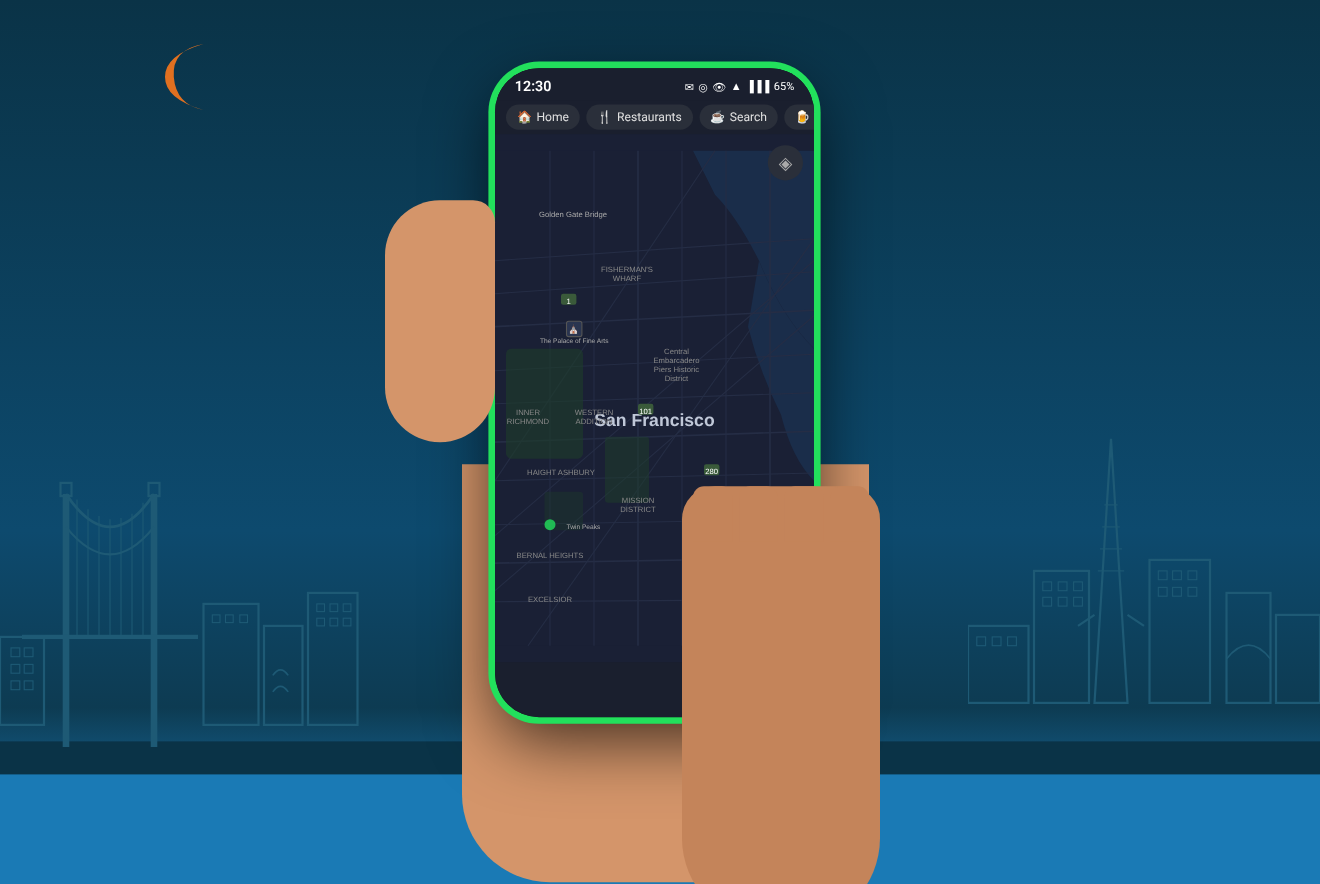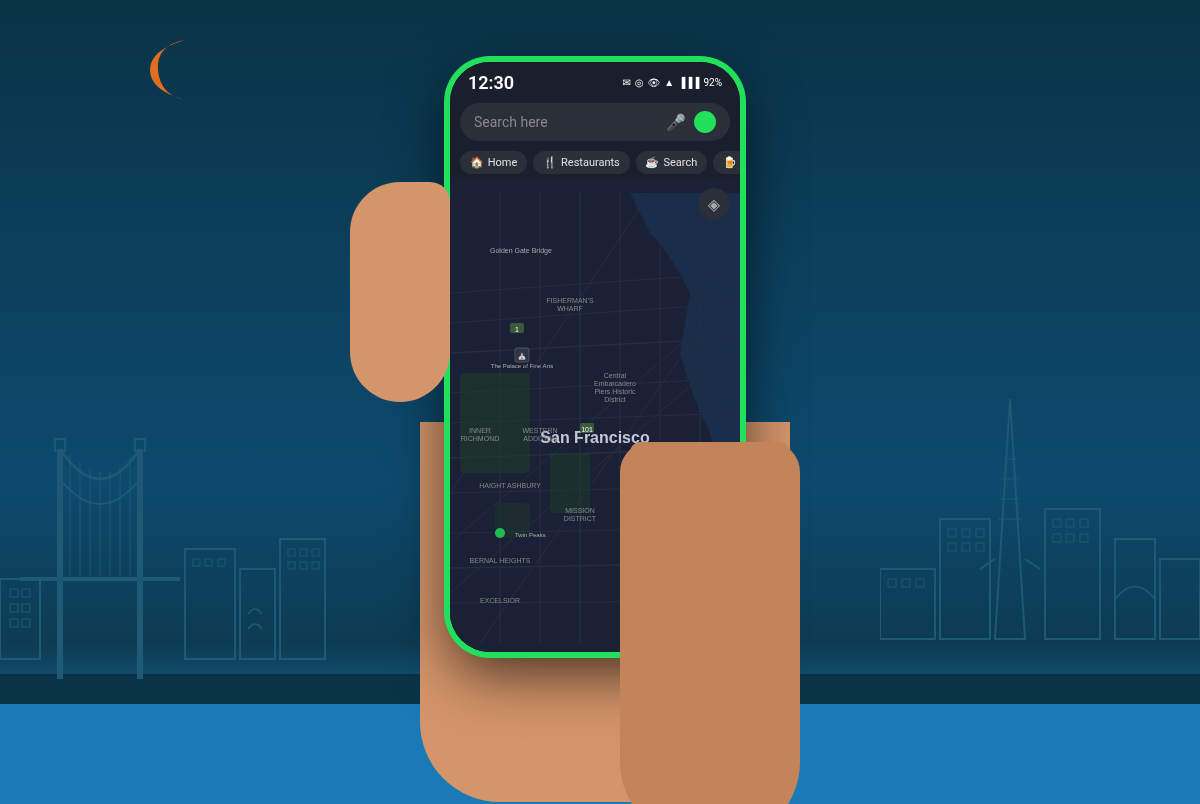--- a/index.html
+++ b/index.html
@@ -114,21 +114,21 @@
     .status-bar {
       display: flex;
       justify-content: space-between;
       align-items: center;
       padding: 10px 18px 4px;
       background: #1a1f2e;
     }
 
     .status-time {
       color: #fff;
-      font-size: 18px;
+      font-size: 13px;
       font-weight: 600;
     }
 
     .status-icons {
       display: flex;
       align-items: center;
       gap: 4px;
     }
 
     .status-icon-item {
@@ -354,29 +354,24 @@
     <div class="phone-screen">
 
       <div class="status-bar">
         <span class="status-time">12:30</span>
         <div class="status-icons">
           <span class="status-icon-item">✉</span>
           <span class="status-icon-item">◎</span>
           <span class="status-icon-item">👁</span>
           <span class="status-icon-item">▲</span>
           <span class="status-icon-item">▐▐▐</span>
-          <span class="status-icon-item">92%</span>
+          <span class="status-icon-item">65%</span>
         </div>
       </div>
 
-      <div class="search-bar">
-        <span class="search-placeholder">Search here</span>
-        <span class="mic-icon">🎤</span>
-        <div class="profile-dot"></div>
-      </div>
 
       <div class="chips-row">
         <div class="chip">
           <span>🏠</span>
           <span>Home</span>
         </div>
         <div class="chip">
           <span>🍴</span>
           <span>Restaurants</span>
         </div>

